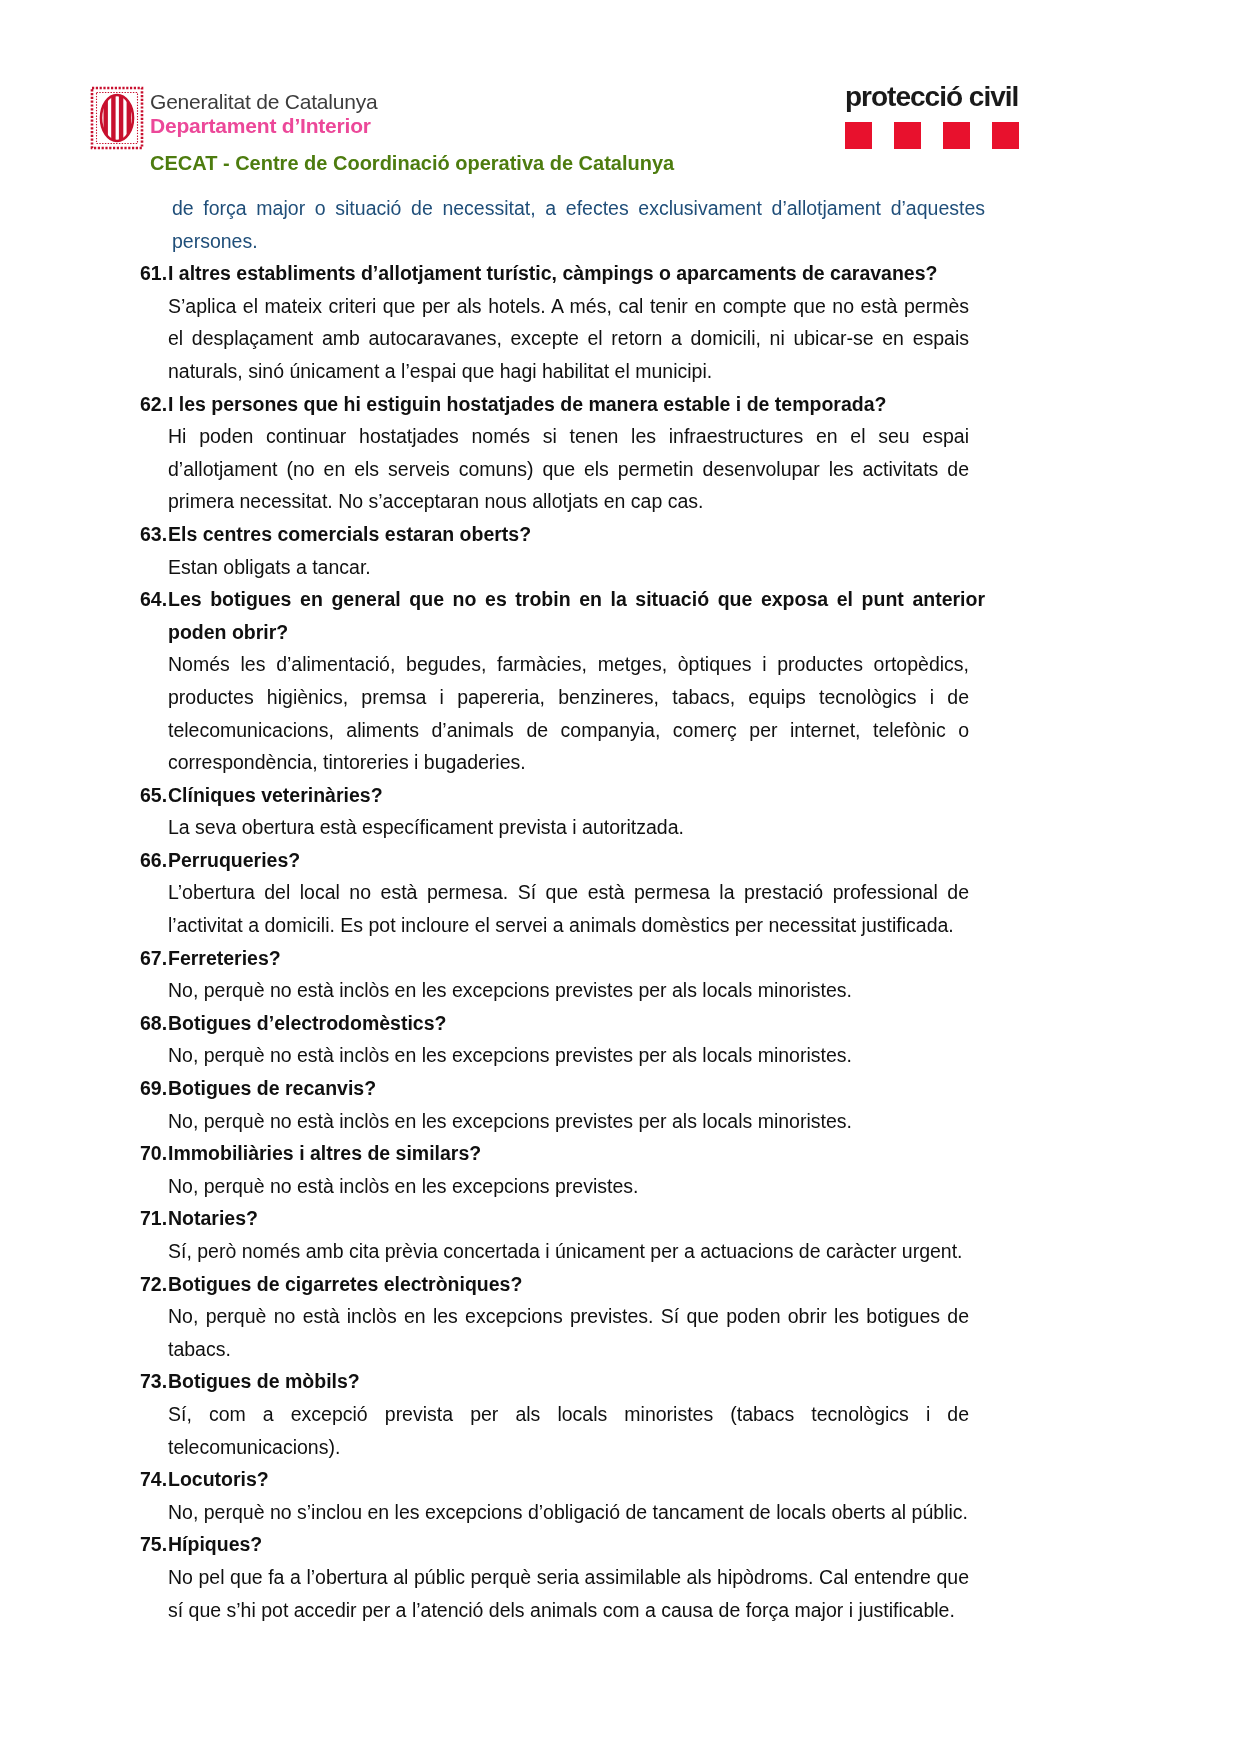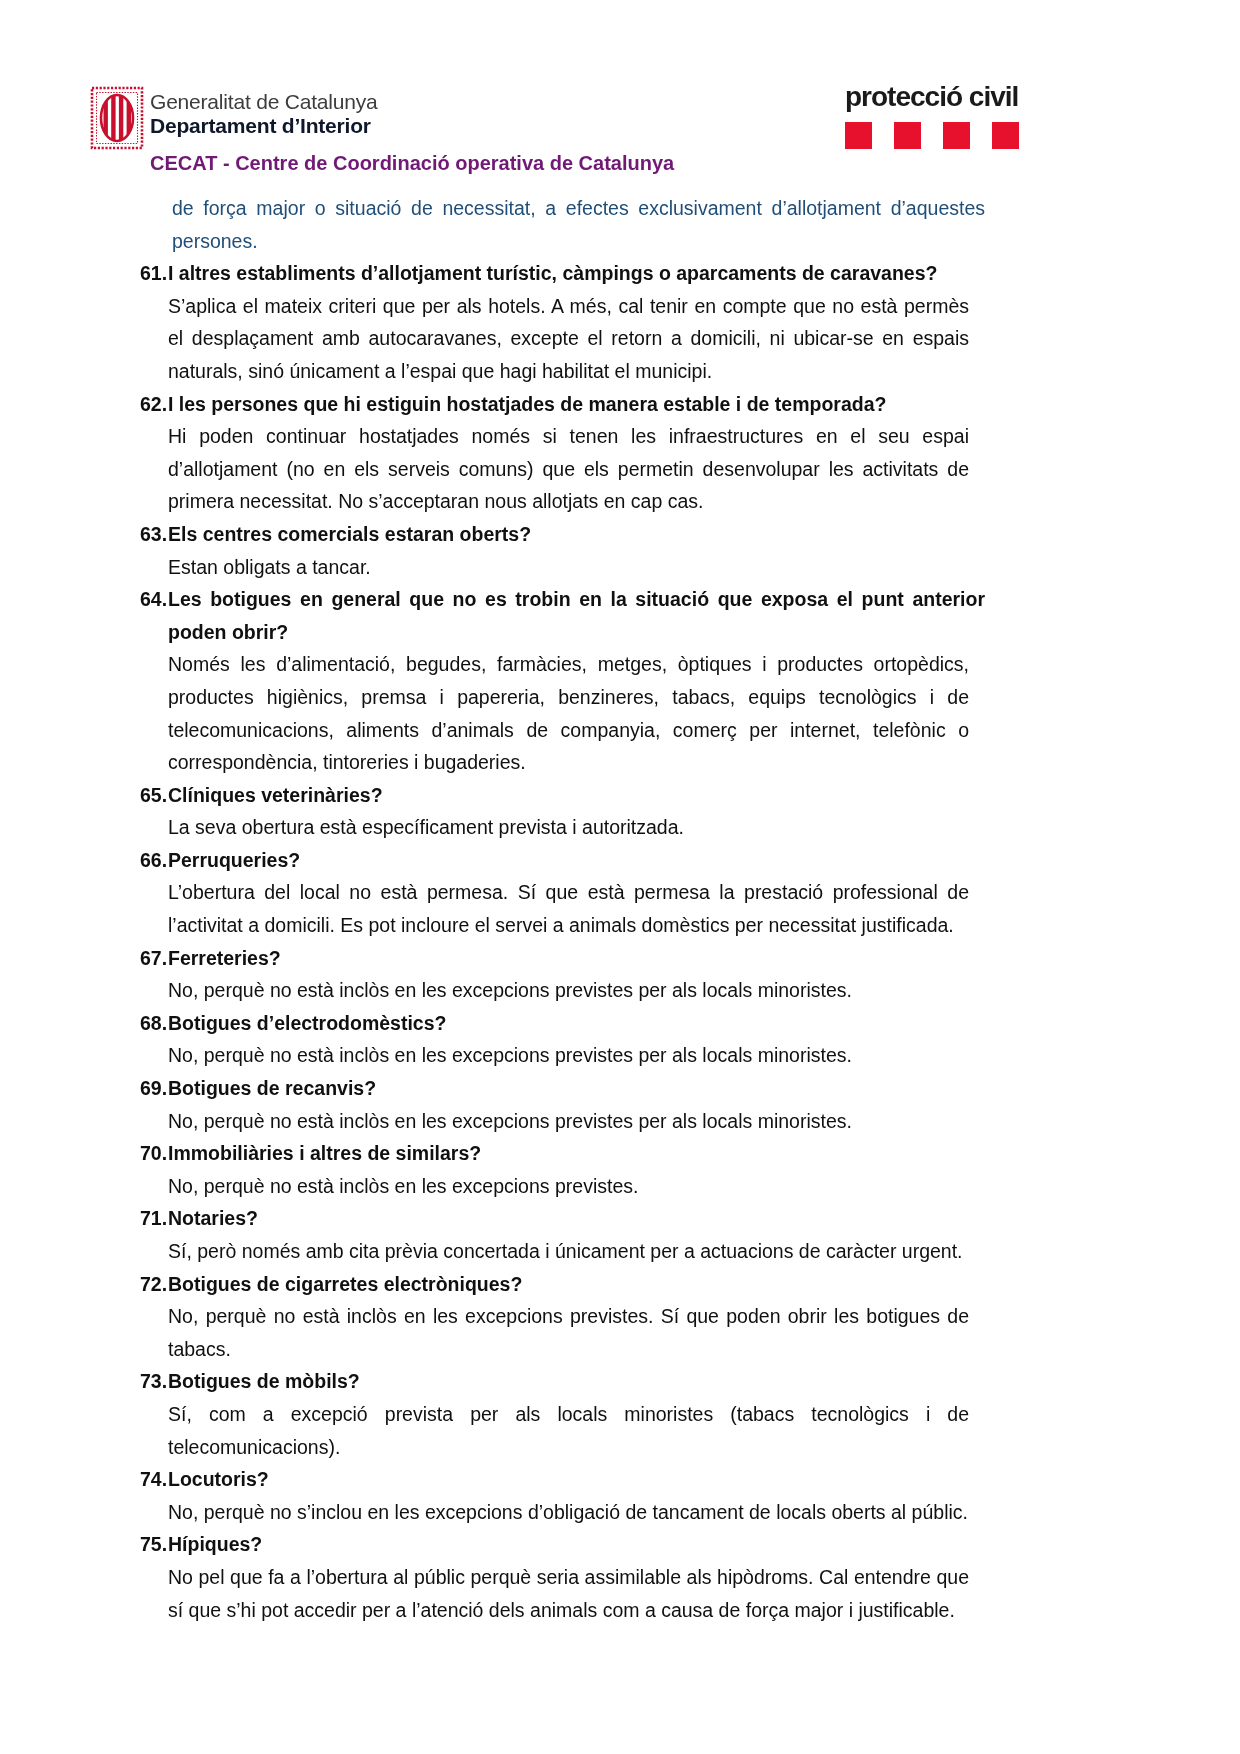--- a/index.html
+++ b/index.html
@@ -28,21 +28,21 @@
     position: absolute;
     left: 150px;
     top: 90px;
     line-height: 24px;
     font-size: 21px;
     color: #3d3d3d;
     letter-spacing: -0.2px;
   }
   .gen-dept .l2 {
     font-weight: bold;
-    color: #0f172a;
+    color: #ec4899;
   }
   .pc-logo {
     position: absolute;
     left: 845px;
     top: 80px;
     width: 260px;
   }
   .pc-text {
     font-weight: bold;
     font-size: 28px;
@@ -59,21 +59,21 @@
   .pc-square {
     width: 27px;
     height: 27px;
   }
   .doc-title {
     position: absolute;
     left: 150px;
     top: 152px;
     font-weight: bold;
     font-size: 20px;
-    color: #701a75;
+    color: #4d7c0f;
   }
 
   
   .content {
     position: absolute;
     left: 140px;
     top: 192px;
     width: 845px;
     font-size: 19.5px;
     line-height: 32.6px;

